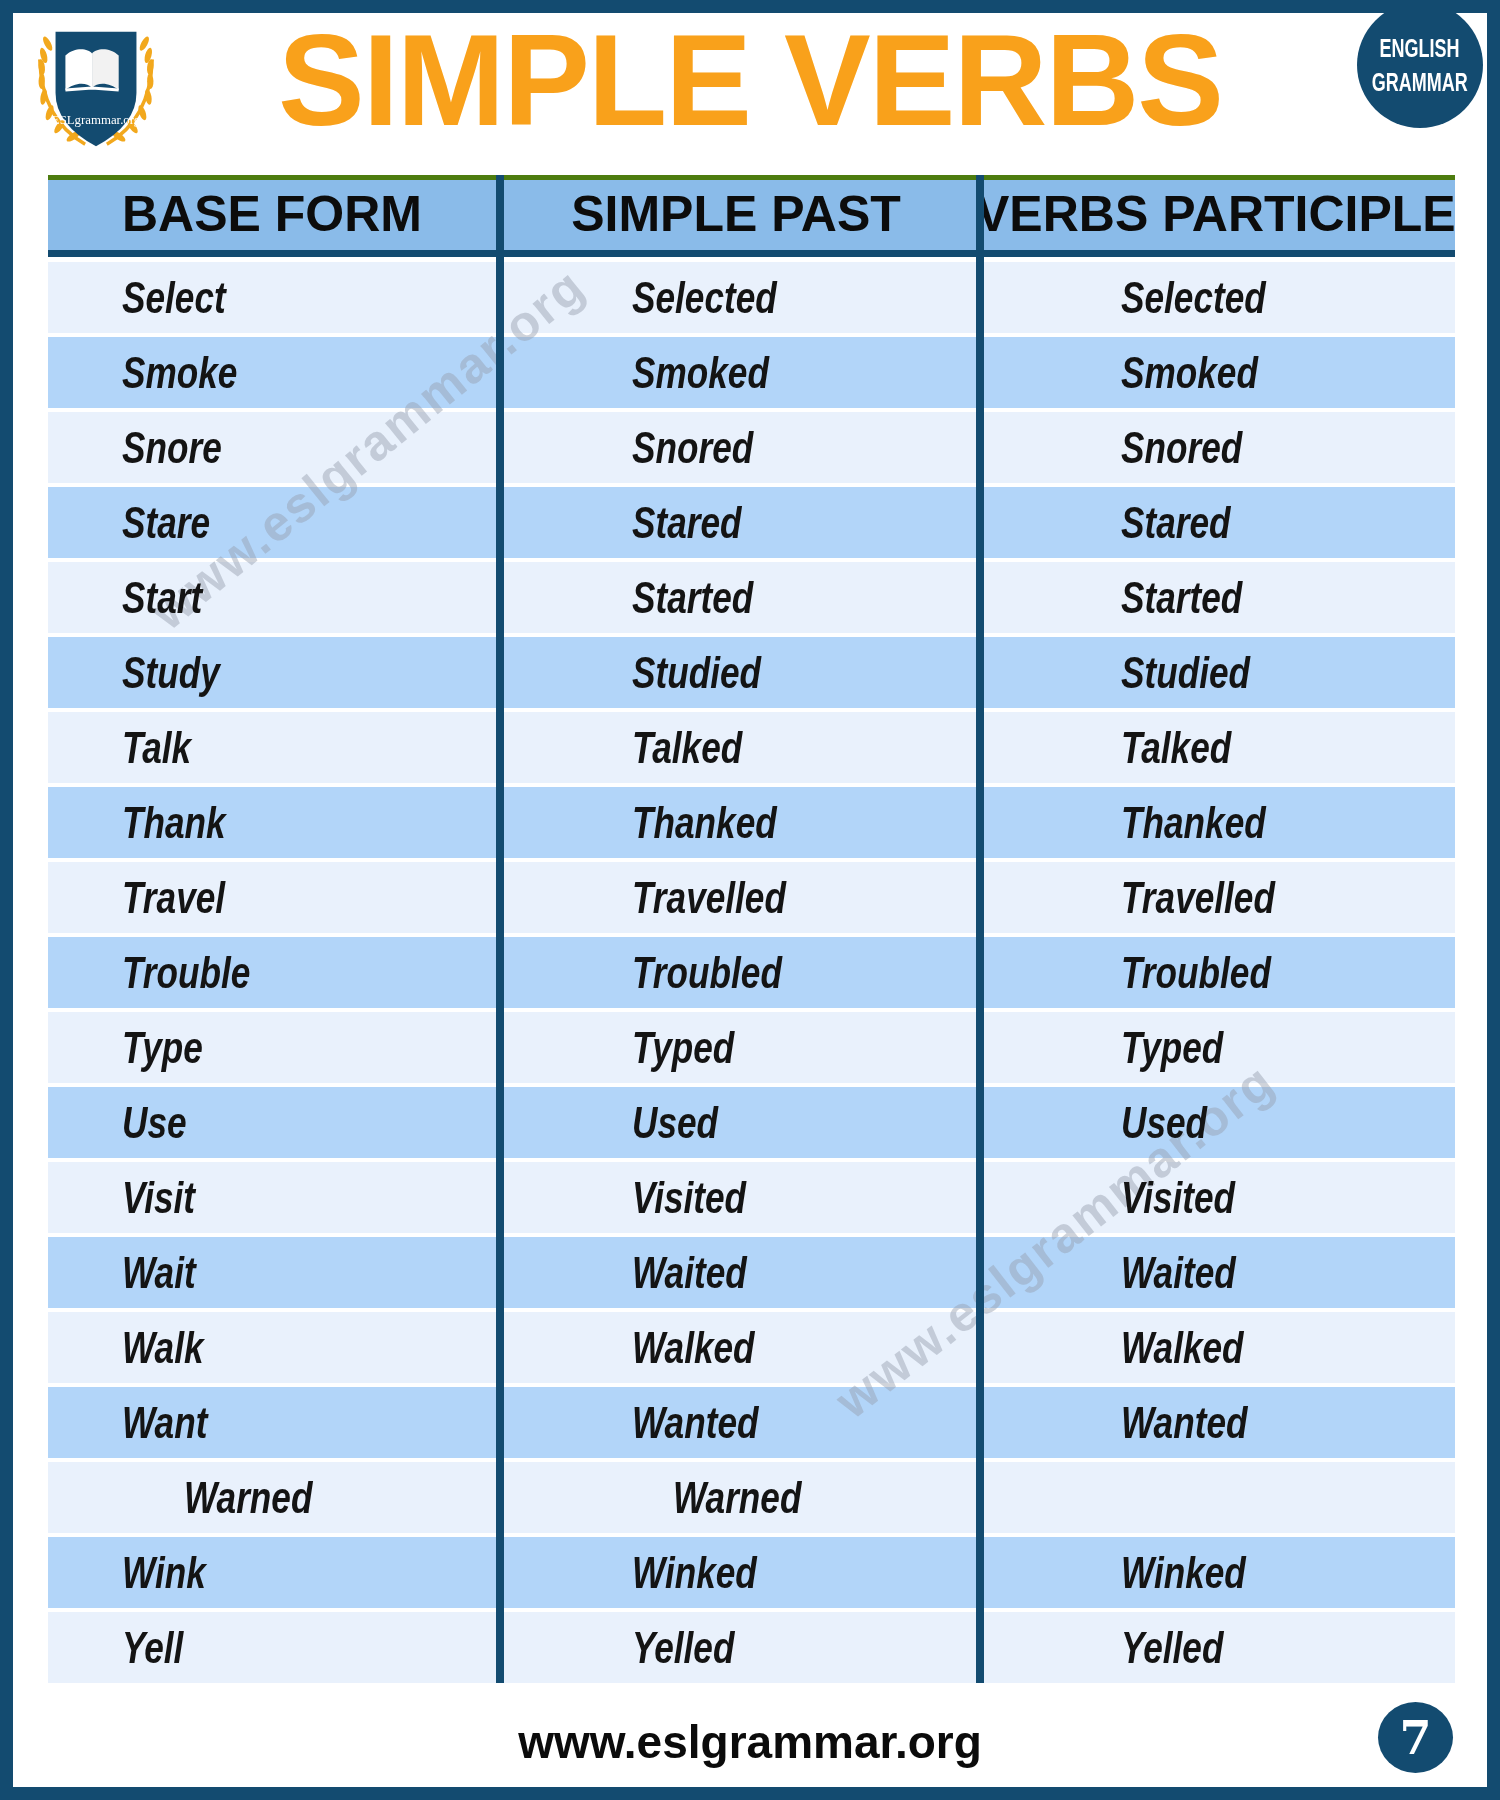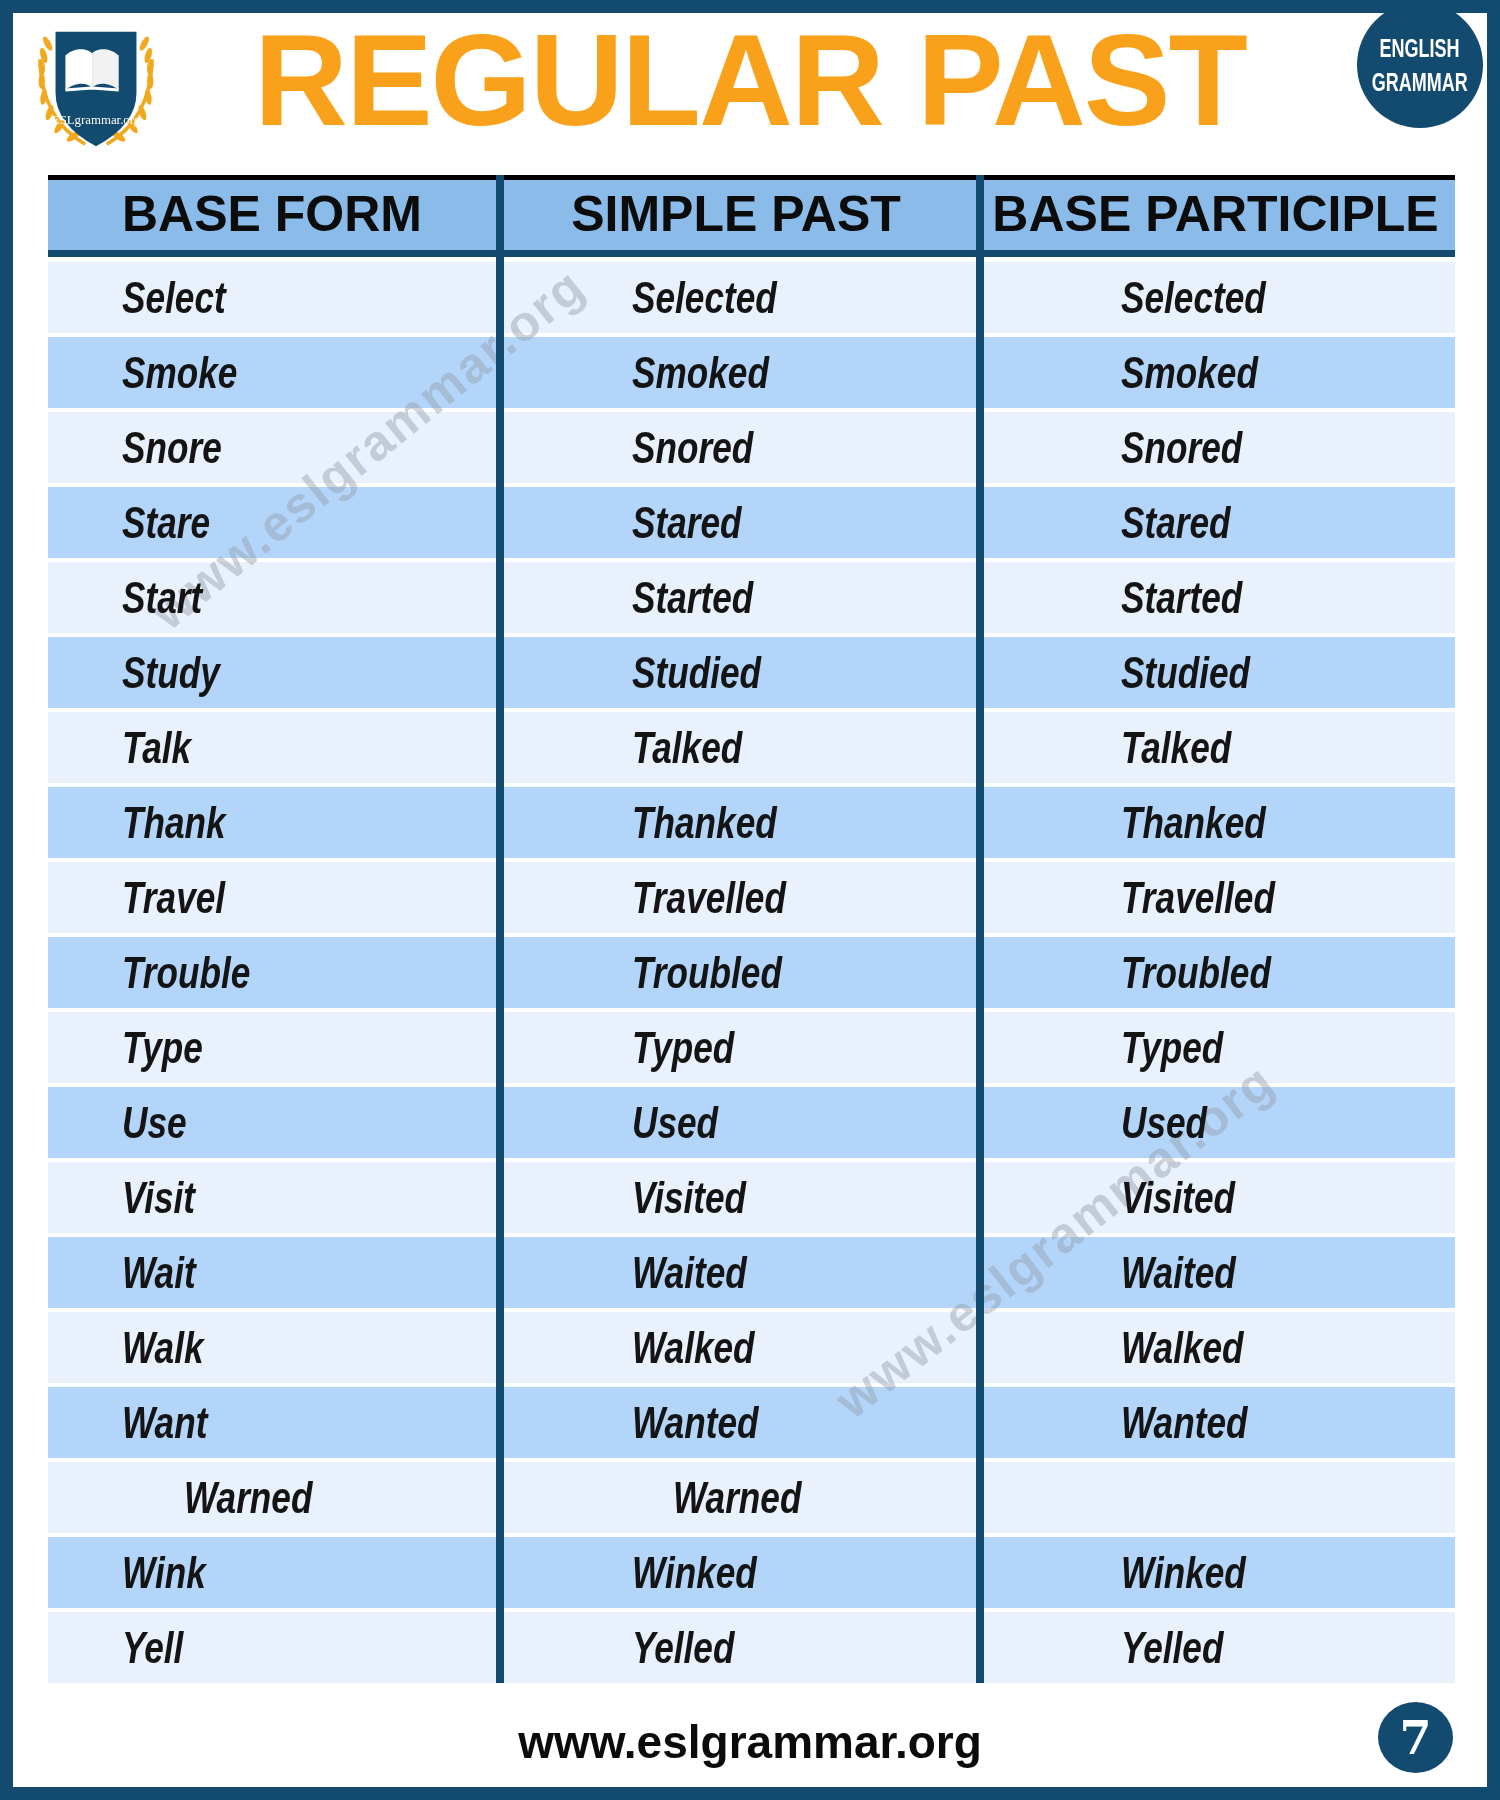--- a/index.html
+++ b/index.html
@@ -21,21 +21,21 @@
          text-align:center;white-space:nowrap;color:var(--title-orange);}
   .title .condensed{font-size:130px;font-weight:800;letter-spacing:-2px;transform:scaleX(0.78);transform-origin:center;}
   .badge{position:absolute;left:1357px;top:2px;width:126px;height:126px;border-radius:50%;
          background:var(--navy);display:flex;flex-direction:column;align-items:center;justify-content:center;
          color:#fff;font-weight:700;}
   .badge div{font-size:25px;line-height:34px;transform:scaleX(0.72);transform-origin:center;white-space:nowrap;}
 
   
   .table{position:absolute;left:48px;top:175px;width:1407px;}
   .thead{position:relative;z-index:3;display:flex;height:75px;background:var(--header-blue);
-         border-top:5px solid #000000;box-sizing:border-box;}
+         border-top:5px solid #4d7c0f;box-sizing:border-box;}
   .th{line-height:68px;text-align:center;color:#0c0c0c;white-space:nowrap;}
   .th .condensed{font-size:50px;font-weight:800;transform:scaleX(0.85);transform-origin:center;}
   .th1{width:448px;}.th2{width:480px;}.th3{width:479px;}
   .underline{position:relative;z-index:3;height:7px;background:var(--navy);margin-bottom:5px;}
   .row{display:flex;height:71px;margin-bottom:4px;font-style:italic;}
   .row-light{background:var(--row-light);}
   .row-medium{background:var(--row-medium);}
   .cell{height:71px;line-height:71px;box-sizing:border-box;white-space:nowrap;color:var(--text-dark);}
   .cell.c0{width:448px;padding-left:74px;}
   .cell.c1{width:480px;padding-left:136px;}
@@ -85,33 +85,33 @@
       <g>
         <path d="M44 30 C54 21 67 23 71 28 L71 63 C65 56 52 58 44 65 Z" fill="#ffffff"></path>
         <path d="M98 30 C88 21 75 23 71 28 L71 63 C77 56 90 58 98 65 Z" fill="#f2f2f2"></path>
         <path d="M44 65 L71 63 L98 65" stroke="#ffffff" stroke-width="3" fill="none"></path>
       </g>
       <text x="75" y="99" text-anchor="middle" font-size="13" fill="#ffffff" font-family="Liberation Serif, serif">ESLgrammar.org</text>
     </svg>
   </div>
 
   <div class="title">
-    <span class="condensed">REGULAR PAST</span>
+    <span class="condensed">SIMPLE VERBS</span>
   </div>
 
   <div class="badge">
     <div>ENGLISH</div>
     <div>GRAMMAR</div>
   </div>
 
   <div class="table">
     <div class="thead">
       <div class="th th1"><span class="condensed">BASE FORM</span></div>
       <div class="th th2"><span class="condensed">SIMPLE PAST</span></div>
-      <div class="th th3"><span class="condensed">BASE PARTICIPLE</span></div>
+      <div class="th th3"><span class="condensed">VERBS PARTICIPLE</span></div>
     </div>
     <div class="underline"></div>
     <div class="tbody">
         <div class="row row-light">
           <div class="cell c0"><span class="ctext">Select</span></div>
           <div class="cell c1"><span class="ctext">Selected</span></div>
           <div class="cell c2"><span class="ctext">Selected</span></div>
         </div>
         <div class="row row-medium">
           <div class="cell c0"><span class="ctext">Smoke</span></div>

